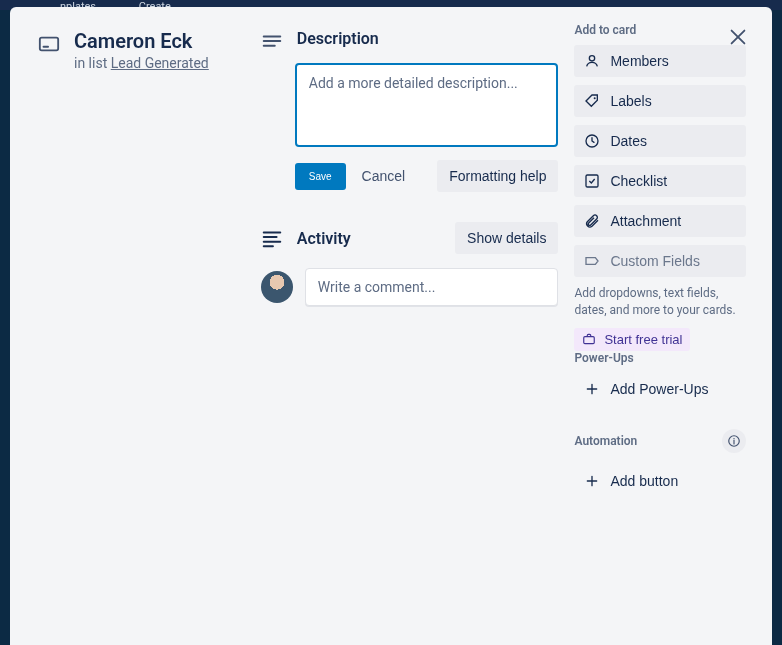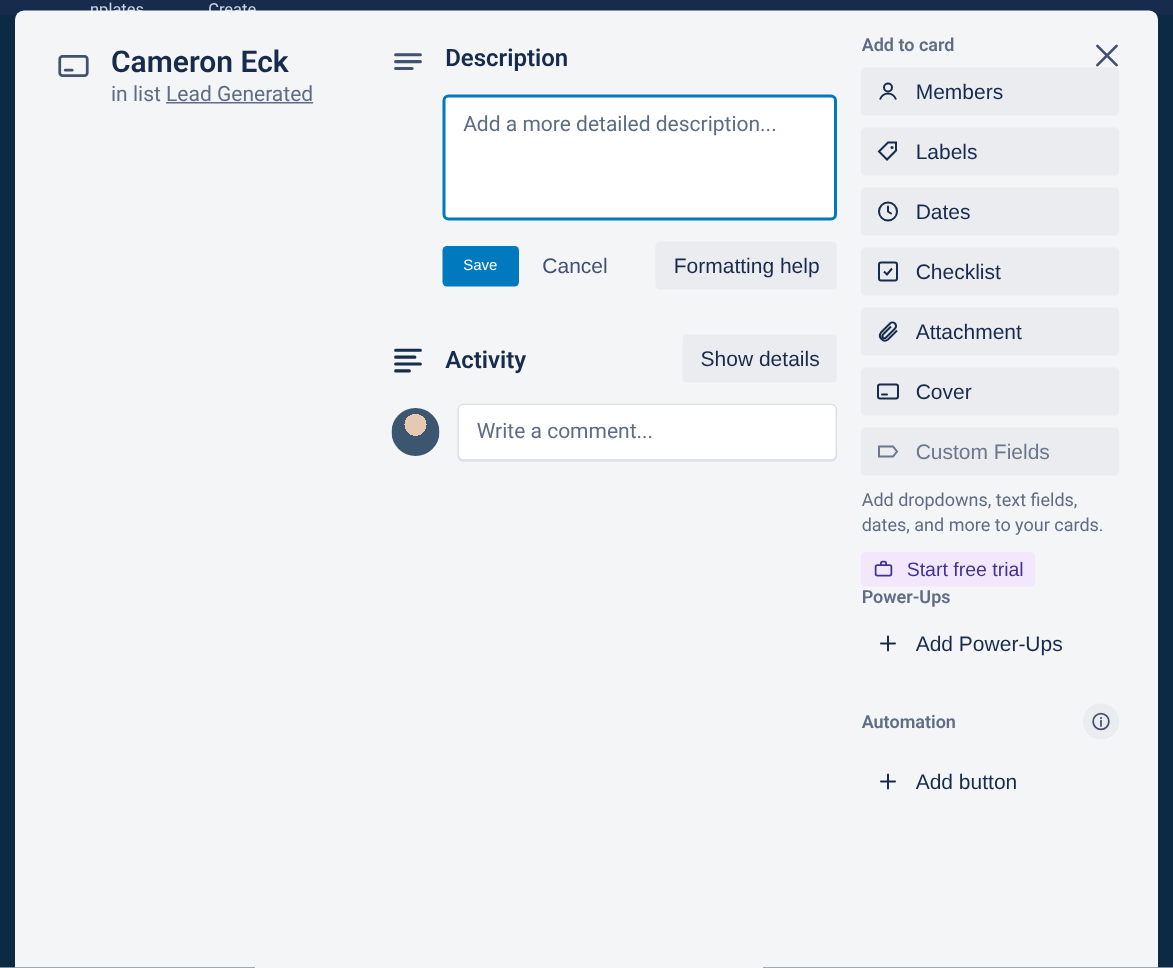--- a/index.html
+++ b/index.html
@@ -316,27 +316,20 @@
         <span>Checklist</span>
       </button>
 
       <button class="side-btn">
         <svg class="i" viewBox="0 0 24 24">
             <path d="M21 11l-9 9a5 5 0 01-7-7l9-9a3.5 3.5 0 015 5l-9 9a2 2 0 01-3-3l8-8" fill="none" stroke="currentColor" stroke-width="2"></path>
           </svg>
         <span>Attachment</span>
       </button>
 
-      <button class="side-btn">
-        <svg class="i" viewBox="0 0 24 24">
-            <rect x="2" y="5" width="20" height="14" rx="2" fill="none" stroke="currentColor" stroke-width="2"></rect>
-            <rect x="5" y="14" width="7" height="2" rx="1" fill="currentColor"></rect>
-          </svg>
-        <span>Cover</span>
-      </button>
 
       <button class="side-btn disabled">
         <svg class="i" viewBox="0 0 24 24">
             <path d="M3 7h14l4 5-4 5H3z" fill="none" stroke="currentColor" stroke-width="2"></path>
           </svg>
         <span>Custom Fields</span>
       </button>
 
       <div class="side-note">Add dropdowns, text fields, dates, and more to your cards.</div>
 

